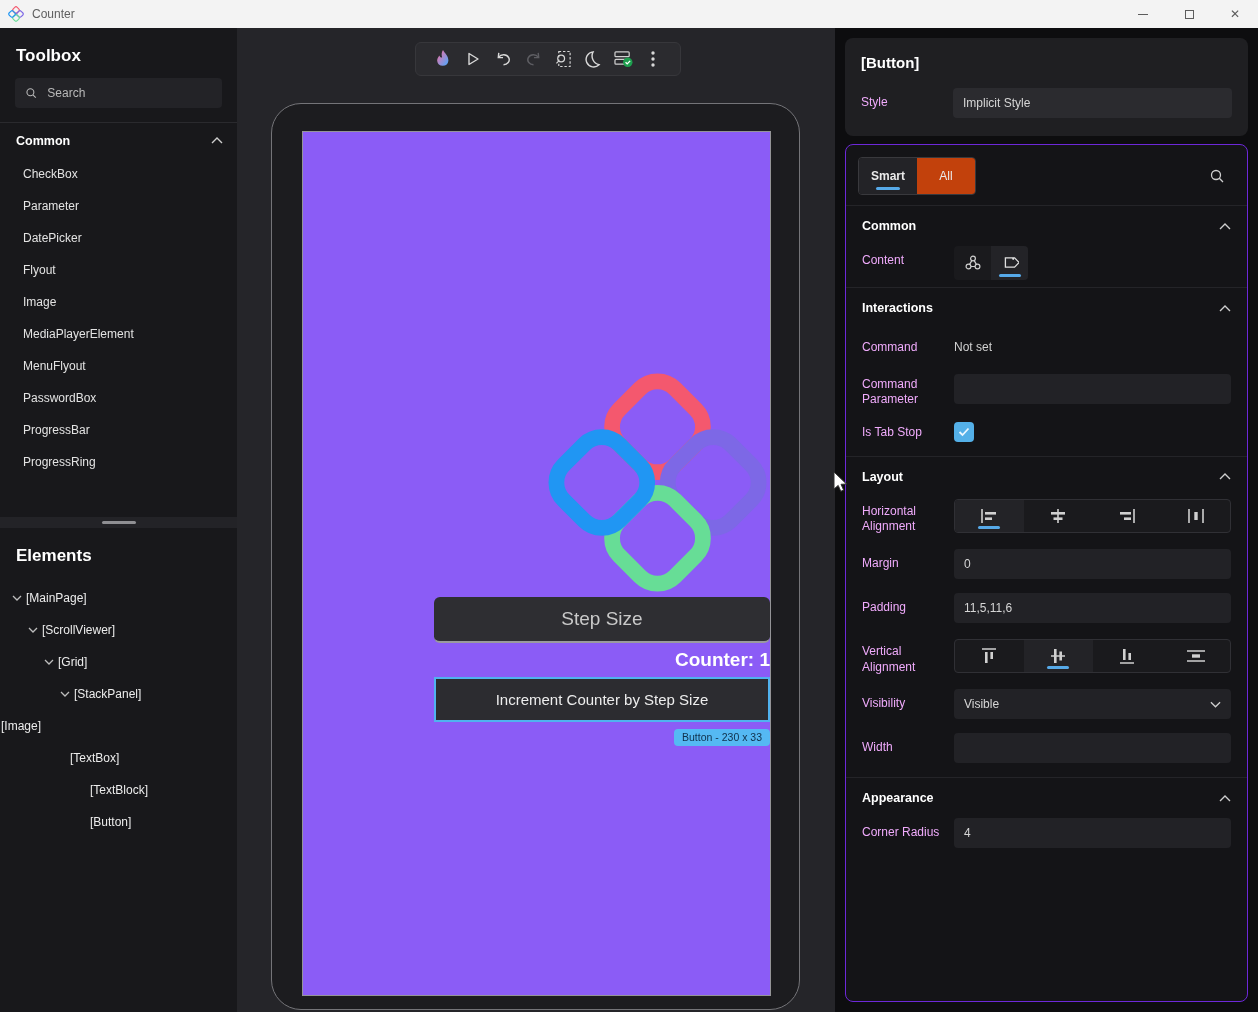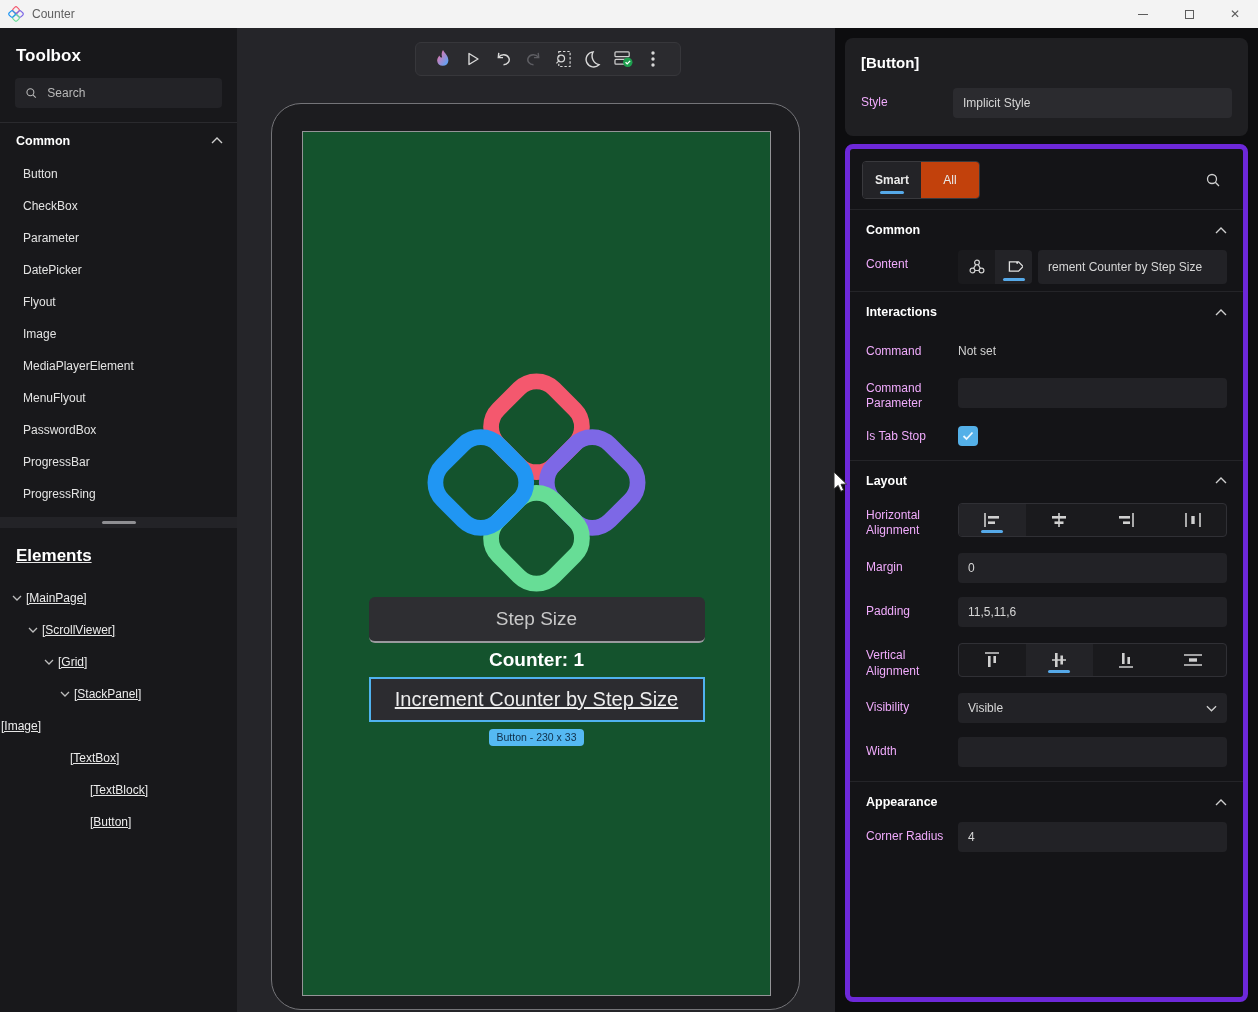--- a/index.html
+++ b/index.html
@@ -29,56 +29,56 @@
   .searchbox input { background:transparent; border:none; outline:none; color:#cfcfcf; font-size:12px;
     width:100%; font-family:"Liberation Sans", sans-serif; }
   .searchbox input::placeholder { color:#b9b9b9; }
   .cat-row { border-top:1px solid #2a2a2e; height:36px; display:flex; align-items:center;
     padding:0 14px; justify-content:space-between; }
   .cat-row .cat-label { font-size:12.5px; font-weight:bold; color:#fff; padding-left:2px; }
   .tool-list { overflow:hidden; }
   .tool-item { height:32px; display:flex; align-items:center; padding-left:23px; font-size:12px; color:#e3e3e3; }
   .splitter { height:11px; background:#232327; display:flex; align-items:center; justify-content:center; flex:0 0 11px; }
   .splitter .grip { width:34px; height:3px; border-radius:2px; background:#8f8f93; }
-  .elements { flex:1; overflow:hidden;text-decoration:underline; }
+  .elements { flex:1; overflow:hidden; }
   .tree { padding-top:4px; }
   .tree-row { height:32px; display:flex; align-items:center; font-size:12px; color:#ececec; }
   .tree-chev { width:16px; display:flex; align-items:center; justify-content:center; color:#bdbdbd; }
   .tree-label { padding-left:1px; }
 
   
   .canvas { flex:1; background:#252529; position:relative; overflow:hidden; }
   .cv-toolbar { position:absolute; top:14px; left:178px; height:34px; background:#2b2b2f;
     border:1px solid #37373b; border-radius:6px; display:flex; align-items:center; padding:0 12px; gap:0; }
   .cv-btn { width:30px; height:32px; display:flex; align-items:center; justify-content:center; }
   .device { position:absolute; left:34px; top:75px; width:529px; height:907px;
     background:#1c1c1f; border:1px solid #747478; border-radius:30px; }
   .screen { position:absolute; left:30px; top:27px; width:469px; height:865px;
-    background:#14532d; border:1px solid #949497; display:flex; flex-direction:column; align-items:center; }
+    background:#8b5cf6; border:1px solid #949497; display:flex; flex-direction:column; align-items:flex-end; }
   .logo-big { margin-top:238px; }
   .app-textbox { margin-top:2px; width:336px; height:46px; background:#2e2e32; border-radius:6px;
     border-bottom:2px solid #9a9a9e; display:flex; align-items:center; justify-content:center;
     color:#c9c9c9; font-size:19px; }
   .counter-text { margin-top:6px; font-size:19px; font-weight:bold; color:#ffffff; }
   .app-button { margin-top:6px; width:336px; height:45px; background:#2c2c30; border:2px solid #50b2ef;
-    display:flex; align-items:center; justify-content:center; color:#ededed; font-size:20px;text-decoration:underline; }
+    display:flex; align-items:center; justify-content:center; color:#ededed; font-size:15px; }
   .size-badge { margin-top:7px; background:#55b9f3; color:#10304b; font-size:10.5px;
     padding:2px 8px 3px 8px; border-radius:4px; }
 
   
   .inspector { width:423px; flex:0 0 423px; background:#0d0d0f; padding:10px; display:flex;
     flex-direction:column; gap:8px; color:#e4e4e4; }
   .card { border-radius:8px; }
   .head-card { background:#1f1f22; padding:16px 16px 18px 16px; flex:0 0 auto; }
   .head-title { font-size:15px; font-weight:bold; color:#fff; }
   .style-row { display:flex; align-items:center; margin-top:17px; }
   .prop-label { width:92px; flex:0 0 92px; font-size:12px; color:#f0abfc; line-height:1.3; }
   .field { flex:1; height:30px; background:#2b2b2f; border-radius:4px; display:flex; align-items:center;
     padding:0 10px; font-size:12px; color:#d6d6d6; overflow:hidden; white-space:nowrap; }
-  .props-card { background:#141417; border:5px solid #6d28d9; flex:1; overflow:hidden;
+  .props-card { background:#141417; border:1px solid #6d28d9; flex:1; overflow:hidden;
     display:flex; flex-direction:column; }
   .tabs-row { padding:12px 12px 10px 12px; display:flex; align-items:center; }
   .tab-group { display:flex; border:1px solid #39393d; border-radius:4px; overflow:hidden; }
   .tab { width:58px; height:36px; display:flex; align-items:center; justify-content:center;
     font-size:12px; color:#eaeaea; position:relative; background:#c2410c; }
   .tab.sel { background:#232327; font-weight:bold; }
   .tab.sel::after { content:""; position:absolute; bottom:4px; width:24px; height:3px;
     border-radius:2px; background:#56a9e8; }
   .tabs-row .search-ico { margin-left:auto; margin-right:10px; }
   .section { border-top:1px solid #242428; }
@@ -163,21 +163,20 @@
           </svg>
           <input placeholder="Search" style="">
         </div>
         <div class="cat-row">
           <span class="cat-label">Common</span>
           <svg width="12" height="7" viewBox="0 0 12 7">
             <polyline points="1,6 6,1 11,6" fill="none" stroke="#cfcfcf" stroke-width="1.4"></polyline>
           </svg>
         </div>
         <div class="tool-list">
-          <div class="tool-item">Button</div>
           <div class="tool-item">CheckBox</div>
           <div class="tool-item">Parameter</div>
           <div class="tool-item">DatePicker</div>
           <div class="tool-item">Flyout</div>
           <div class="tool-item">Image</div>
           <div class="tool-item">MediaPlayerElement</div>
           <div class="tool-item">MenuFlyout</div>
           <div class="tool-item">PasswordBox</div>
           <div class="tool-item">ProgressBar</div>
           <div class="tool-item">ProgressRing</div>
@@ -348,23 +347,20 @@
                   <path d="M7.8 6.6 L5.6 10.4 M10.2 6.6 L12.4 10.4 M6.9 12.5 L11.1 12.5" stroke="#cfcfcf" stroke-width="1.2"></path>
                 </svg>
               </div>
               <div class="toggle-btn sel">
                 <svg width="18" height="18" viewBox="0 0 18 18">
                   <path d="M2.5 8.5 L9 2 L15.5 2 L15.5 8.5 L9 15 Z" fill="none" stroke="#e0e0e0" stroke-width="1.3" transform="rotate(45 9 8.5)"></path>
                   <circle cx="12.2" cy="4.8" r="1.1" fill="#e0e0e0"></circle>
                 </svg>
               </div>
             </div>
-            <div class="field content-field">
-              <span>rement Counter by Step Size</span>
-            </div>
           </div>
         </div>
 
         <div class="section">
           <div class="sec-head">
             <span class="sec-title">Interactions</span>
             <svg width="12" height="7" viewBox="0 0 12 7">
                 <polyline points="1,6 6,1 11,6" fill="none" stroke="#cfcfcf" stroke-width="1.4"></polyline>
               </svg>
           </div>

